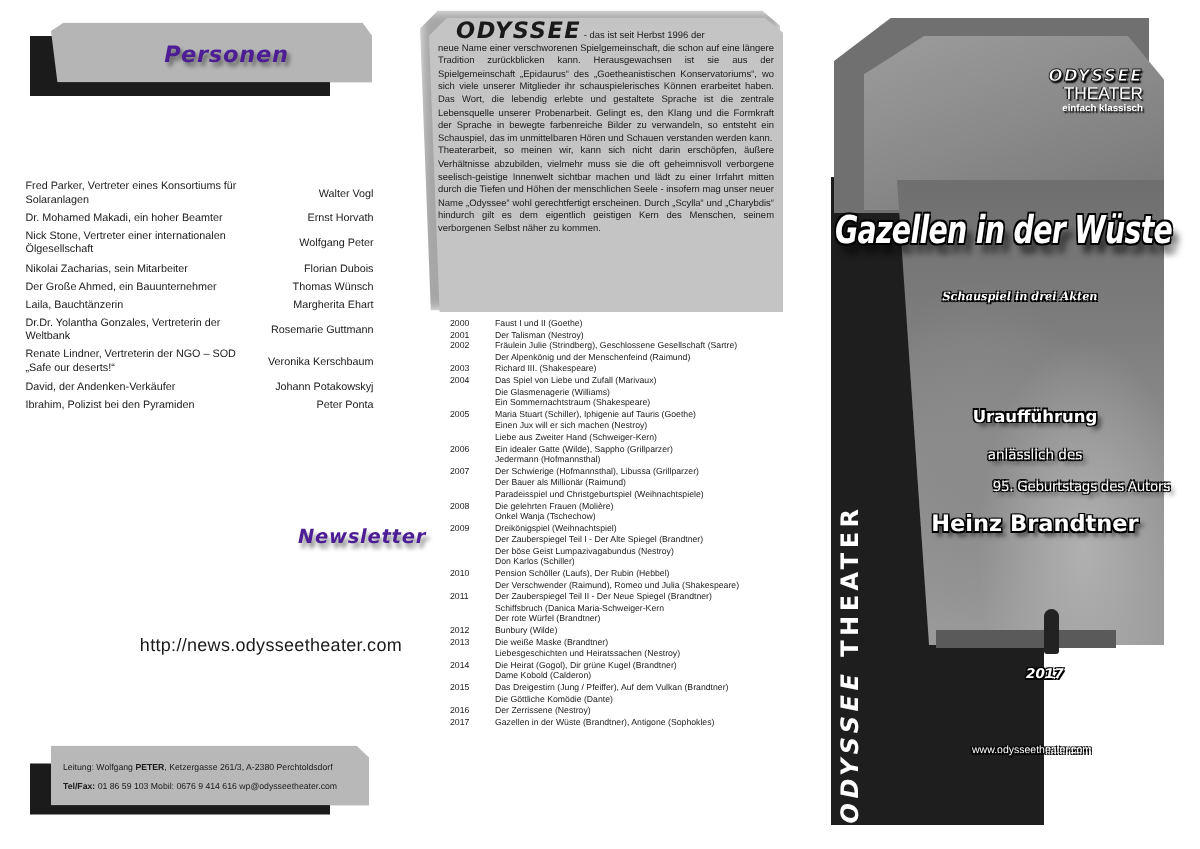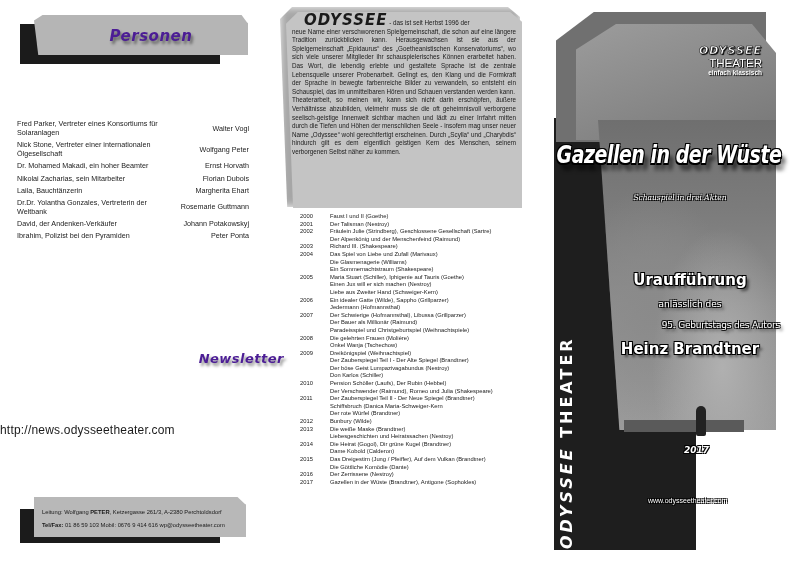--- a/index.html
+++ b/index.html
@@ -27,21 +27,21 @@
   .cast-role { width: 150px; }
   .cast-actor { text-align: right; white-space: nowrap; }
 
   .meta { position: absolute; left: 17px; top: 269px; font-size: 7.2px; line-height: 9px; width: 232px; }
   .meta div { margin-bottom: 5px; }
   .meta .regie { padding-left: 78px; }
 
   .news-title { position: absolute; left: 16px; width: 268px; top: 349px; text-align: right; }
   .news-title .script-title { font-size: 13px; }
   .news-text { position: absolute; left: 28px; top: 377px; width: 215px; font-size: 7.4px; line-height: 10px; }
-  .news-link { position: absolute; left: 0; width: 268px; top: 423px; text-align: left; font-size: 12px; letter-spacing: .2px; }
+  .news-link { position: absolute; left: 0; width: 268px; top: 423px; text-align: right; font-size: 12px; letter-spacing: .2px; }
 
   .footer-box { position: absolute; left: 20px; top: 497px; width: 240px; height: 46px; }
   .footer-box .black { position: absolute; left: 0; top: 12px; width: 200px; height: 34px; background: #1b1b1b; }
   .footer-box .grey {
     position: absolute; left: 14px; top: 0; width: 212px; height: 40px; background: #b8b8b8;
     clip-path: polygon(0 0, 96% 0, 100% 20%, 100% 100%, 0 100%);
     box-shadow: 4px 4px 6px rgba(0,0,0,.4);
     padding: 9px 0 0 8px; font-size: 5.8px; line-height: 13px;
   }
   .footer-box b { font-weight: bold; }
@@ -93,27 +93,27 @@
   .logo .l3 { font-size: 6.5px; font-weight: bold; color: #fff; text-shadow: 1px 1px 1px #000; }
 
   .play-title {
     position: absolute; left: 14px; top: 143px; width: 230px; text-align: center;
     font-family: "DejaVu Sans", sans-serif; font-style: italic; font-weight: bold; font-size: 19px;
     color: #fff; letter-spacing: -.5px; transform: scaleY(1.35);
     text-shadow: 1px 1px 0 #000, -1px -1px 0 #000, 1px -1px 0 #000, -1px 1px 0 #000, 4px 5px 4px rgba(0,0,0,.7);
   }
   .play-sub {
     position: absolute; left: 60px; top: 193px; width: 160px; text-align: center;
-    font-family: "DejaVu Serif", serif; font-style: italic; font-weight: normal; font-size: 7.5px; color: #fff;
+    font-family: "DejaVu Serif", serif; font-style: italic; font-weight: bold; font-size: 7.5px; color: #fff;
     text-shadow: 1px 1px 0 #000, -1px -1px 0 #000, 1px -1px 0 #000, -1px 1px 0 #000;
   }
   .uraf { position: absolute; left: 60px; width: 180px; text-align: center; color: #fff;
     font-family: "DejaVu Sans", sans-serif; font-weight: bold;
     text-shadow: 1px 1px 0 #000, -1px -1px 0 #000, 1px -1px 0 #000, -1px 1px 0 #000, 3px 3px 3px rgba(0,0,0,.6); }
-  .uraf.u1 { top: 271px; font-size: 15px; }
+  .uraf.u1 { top: 271px; font-size: 11px; }
   .uraf.u2 { top: 299px; font-size: 9px; font-weight: normal; }
   .uraf.u3 { top: 320px; font-size: 9px; font-weight: normal; letter-spacing: -.2px; text-align: right; }
   .uraf.u4 { top: 340px; font-size: 15px; text-align: center; }
   .year-badge { position: absolute; left: 144px; top: 445px; color: #fff; font-family: "DejaVu Sans", sans-serif;
     font-weight: bold; font-style: italic; font-size: 9px;
     text-shadow: 1px 1px 0 #000, -1px -1px 0 #000, 1px -1px 0 #000, -1px 1px 0 #000; }
   .www { position: absolute; left: 108px; top: 497px; color: #fff; font-size: 7px;
     text-shadow: 1px 1px 0 #000, -1px -1px 0 #000, 1px -1px 0 #000, -1px 1px 0 #000; }
 
   .vertical-brand {
@@ -133,38 +133,46 @@
       <span class="script-title">Personen</span>
     </div>
   </div>
 
   <div class="cast" id="cast">
       <div class="cast-row">
         <div class="cast-role">Fred Parker, Vertreter eines Konsortiums für Solaranlagen</div>
         <div class="cast-actor">Walter Vogl</div>
       </div>
       <div class="cast-row">
+        <div class="cast-role">Dr. Mohamed Makadi, ein hoher Beamter</div>
+        <div class="cast-actor">Ernst Horvath</div>
+      </div>
+      <div class="cast-row">
         <div class="cast-role">Nick Stone, Vertreter einer internationalen Ölgesellschaft</div>
         <div class="cast-actor">Wolfgang Peter</div>
       </div>
       <div class="cast-row">
-        <div class="cast-role">Dr. Mohamed Makadi, ein hoher Beamter</div>
-        <div class="cast-actor">Ernst Horvath</div>
-      </div>
-      <div class="cast-row">
         <div class="cast-role">Nikolai Zacharias, sein Mitarbeiter</div>
         <div class="cast-actor">Florian Dubois</div>
       </div>
       <div class="cast-row">
+        <div class="cast-role">Der Große Ahmed, ein Bauunternehmer</div>
+        <div class="cast-actor">Thomas Wünsch</div>
+      </div>
+      <div class="cast-row">
         <div class="cast-role">Laila, Bauchtänzerin</div>
         <div class="cast-actor">Margherita Ehart</div>
       </div>
       <div class="cast-row">
         <div class="cast-role">Dr.Dr. Yolantha Gonzales, Vertreterin der Weltbank</div>
         <div class="cast-actor">Rosemarie Guttmann</div>
+      </div>
+      <div class="cast-row">
+        <div class="cast-role">Renate Lindner, Vertreterin der NGO – SOD „Safe our deserts!“</div>
+        <div class="cast-actor">Veronika Kerschbaum</div>
       </div>
       <div class="cast-row">
         <div class="cast-role">David, der Andenken-Verkäufer</div>
         <div class="cast-actor">Johann Potakowskyj</div>
       </div>
       <div class="cast-row">
         <div class="cast-role">Ibrahim, Polizist bei den Pyramiden</div>
         <div class="cast-actor">Peter Ponta</div>
       </div>
     </div>

